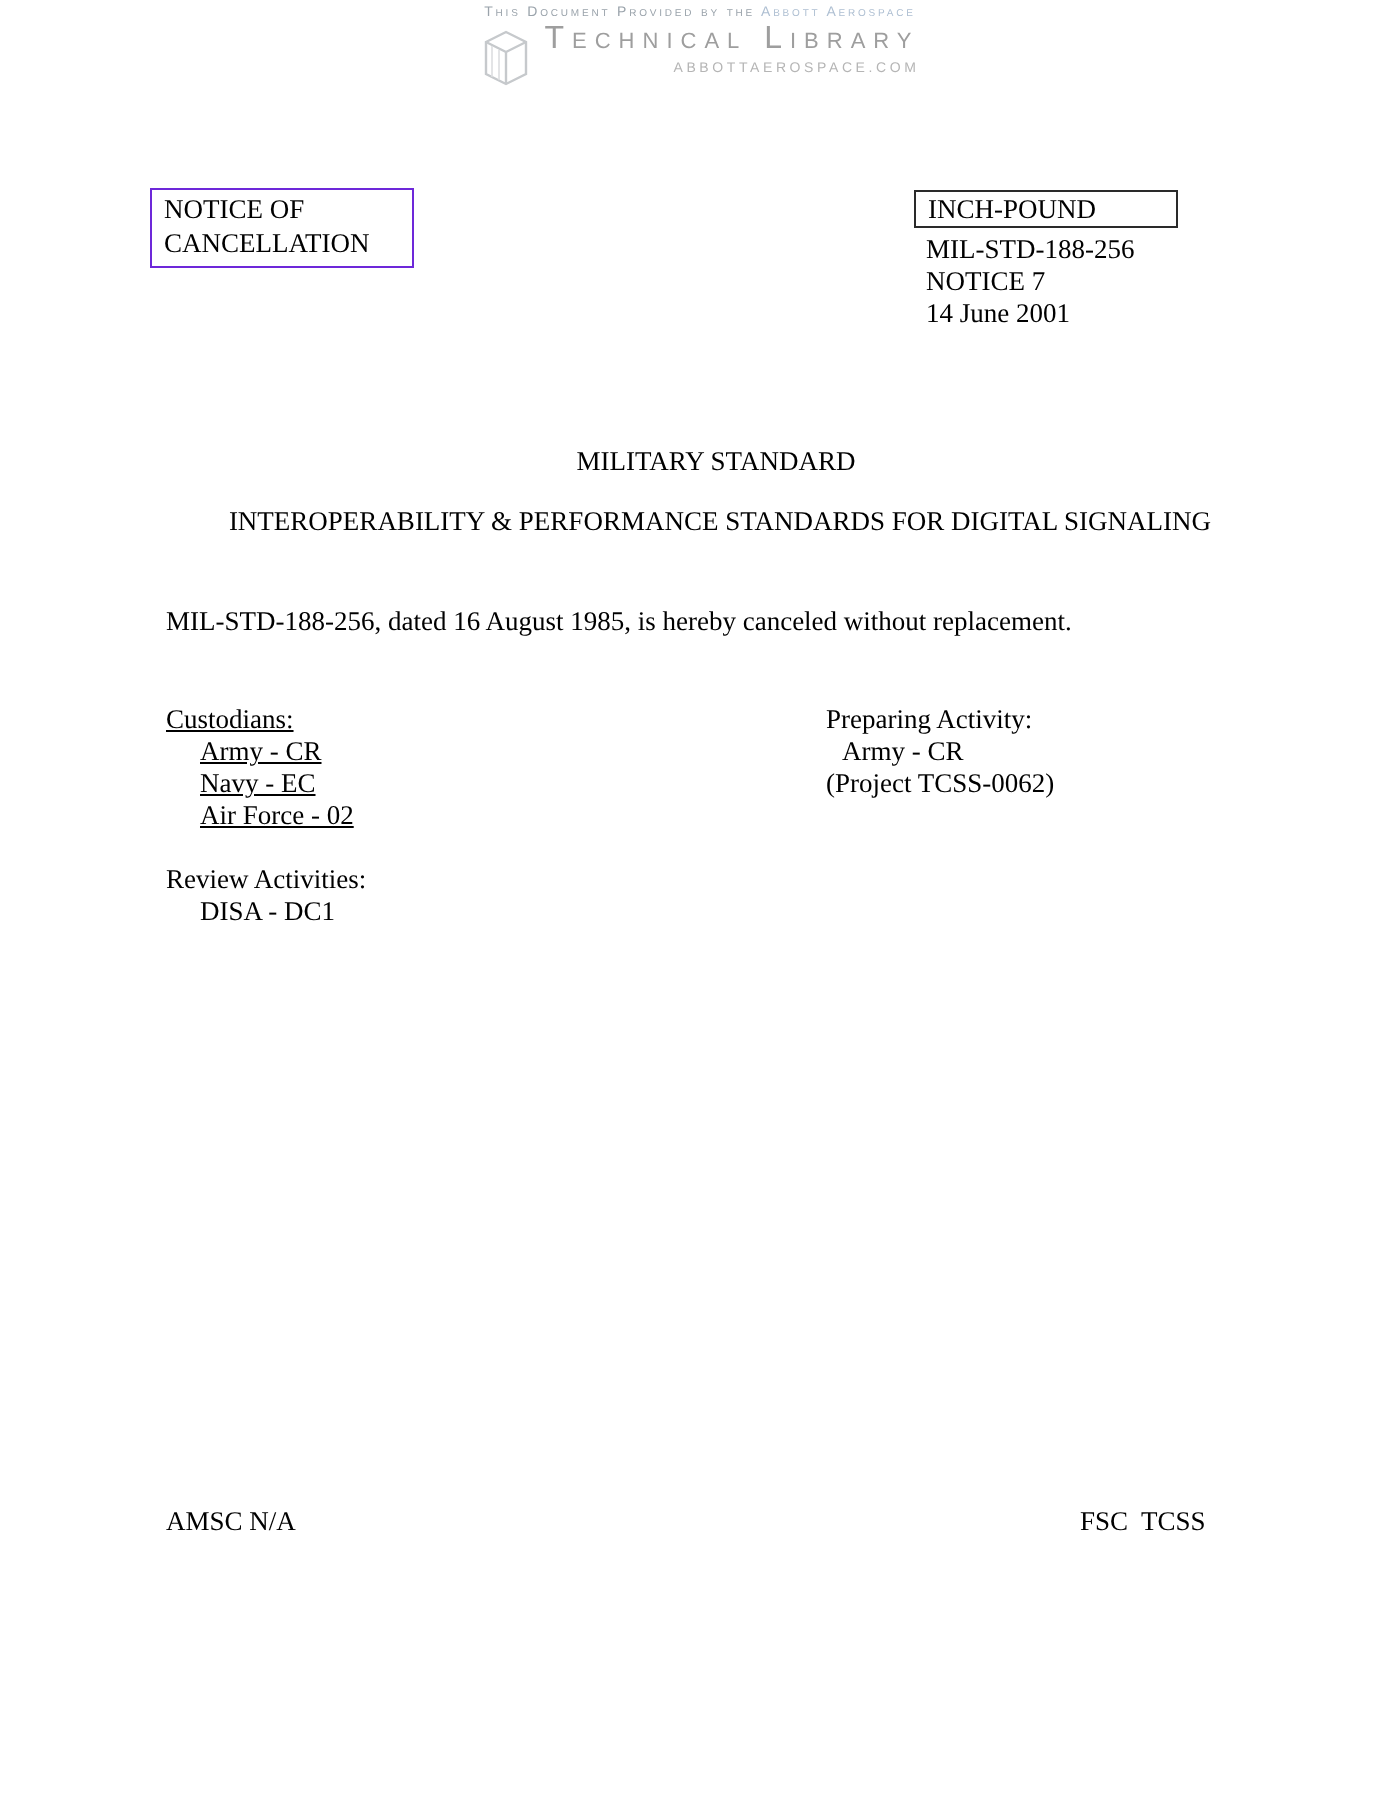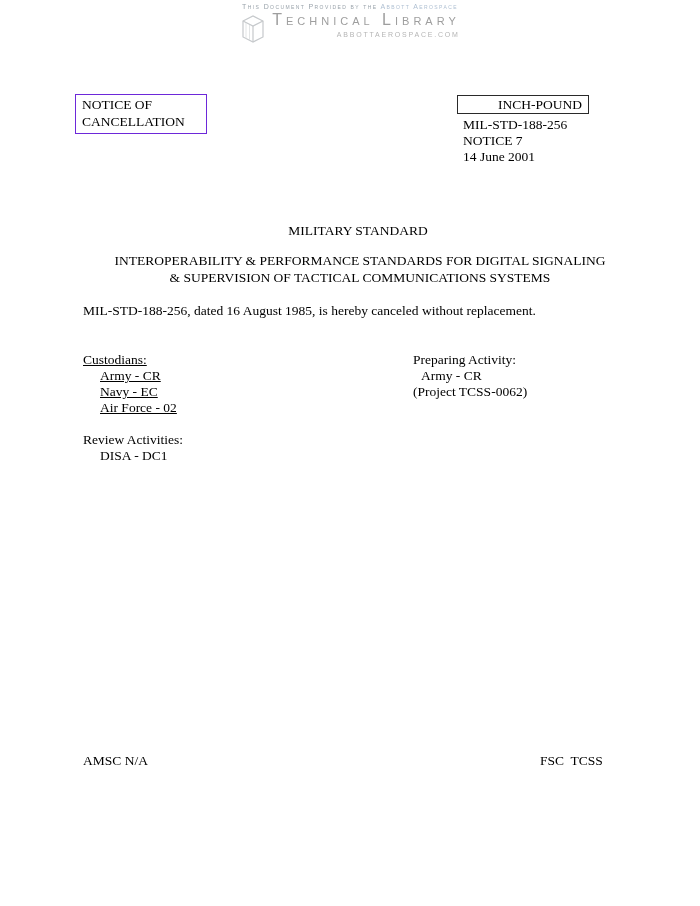--- a/index.html
+++ b/index.html
@@ -80,21 +80,21 @@
     padding: 2px 6px 3px 6px;
     line-height: 16.5px;
   }
   .inchpound-box {
     position: absolute;
     left: 457px;
     top: 95px;
     width: 118px;
     border: 1px solid #2a2a2a;
     padding: 1px 6px 1px 6px;
-    text-align: right;
+    text-align: left;
     line-height: 15px;
   }
   .doc-id {
     position: absolute;
     left: 463px;
     top: 117px;
     line-height: 16px;
     white-space: nowrap;
   }
 
@@ -198,21 +198,20 @@
   <div class="doc-id">
     <div>MIL-STD-188-256</div>
     <div>NOTICE 7</div>
     <div>14 June 2001</div>
   </div>
 
   <div class="std-heading">MILITARY STANDARD</div>
 
   <div class="std-subtitle">
     <div>INTEROPERABILITY &amp; PERFORMANCE STANDARDS FOR DIGITAL SIGNALING</div>
-    <div>&amp; SUPERVISION OF TACTICAL COMMUNICATIONS SYSTEMS</div>
   </div>
 
   <div class="cancel-statement">MIL-STD-188-256, dated 16 August 1985, is hereby canceled without replacement.</div>
 
   <div class="custodians">
     <div>Custodians:</div>
     <div class="indent-1">Army - CR</div>
     <div class="indent-1">Navy - EC</div>
     <div class="indent-1">Air Force - 02</div>
   </div>

